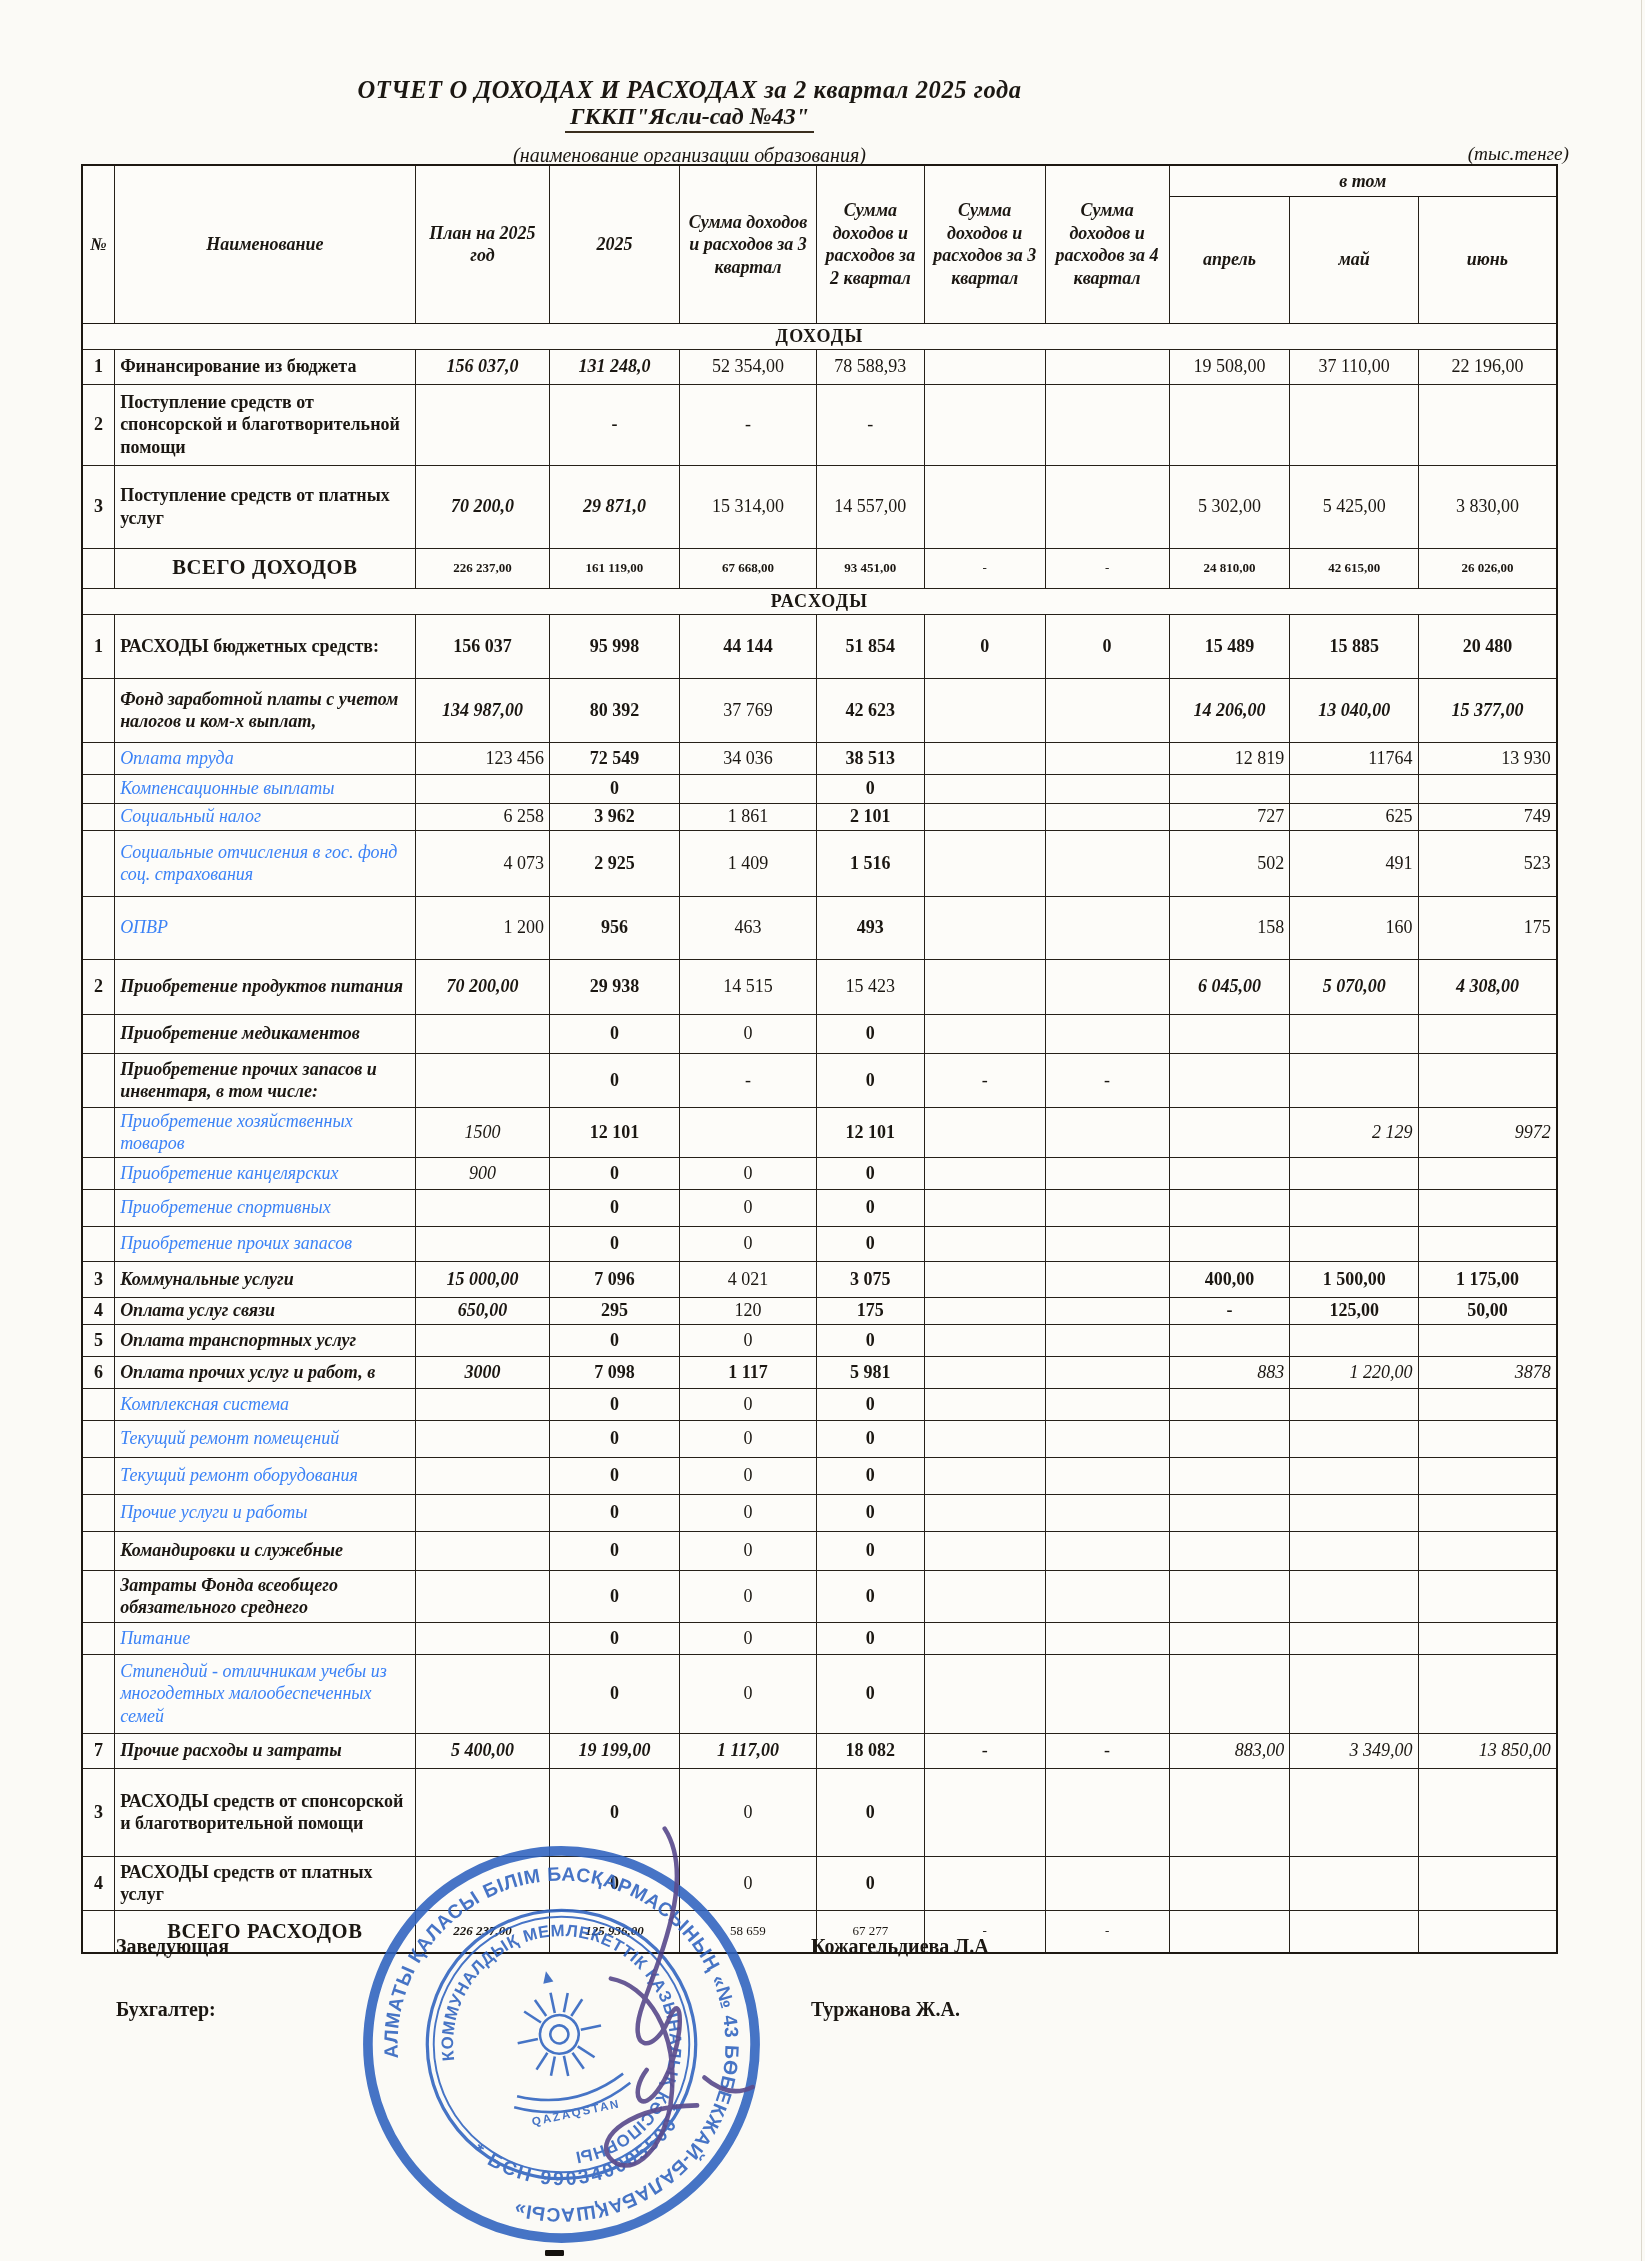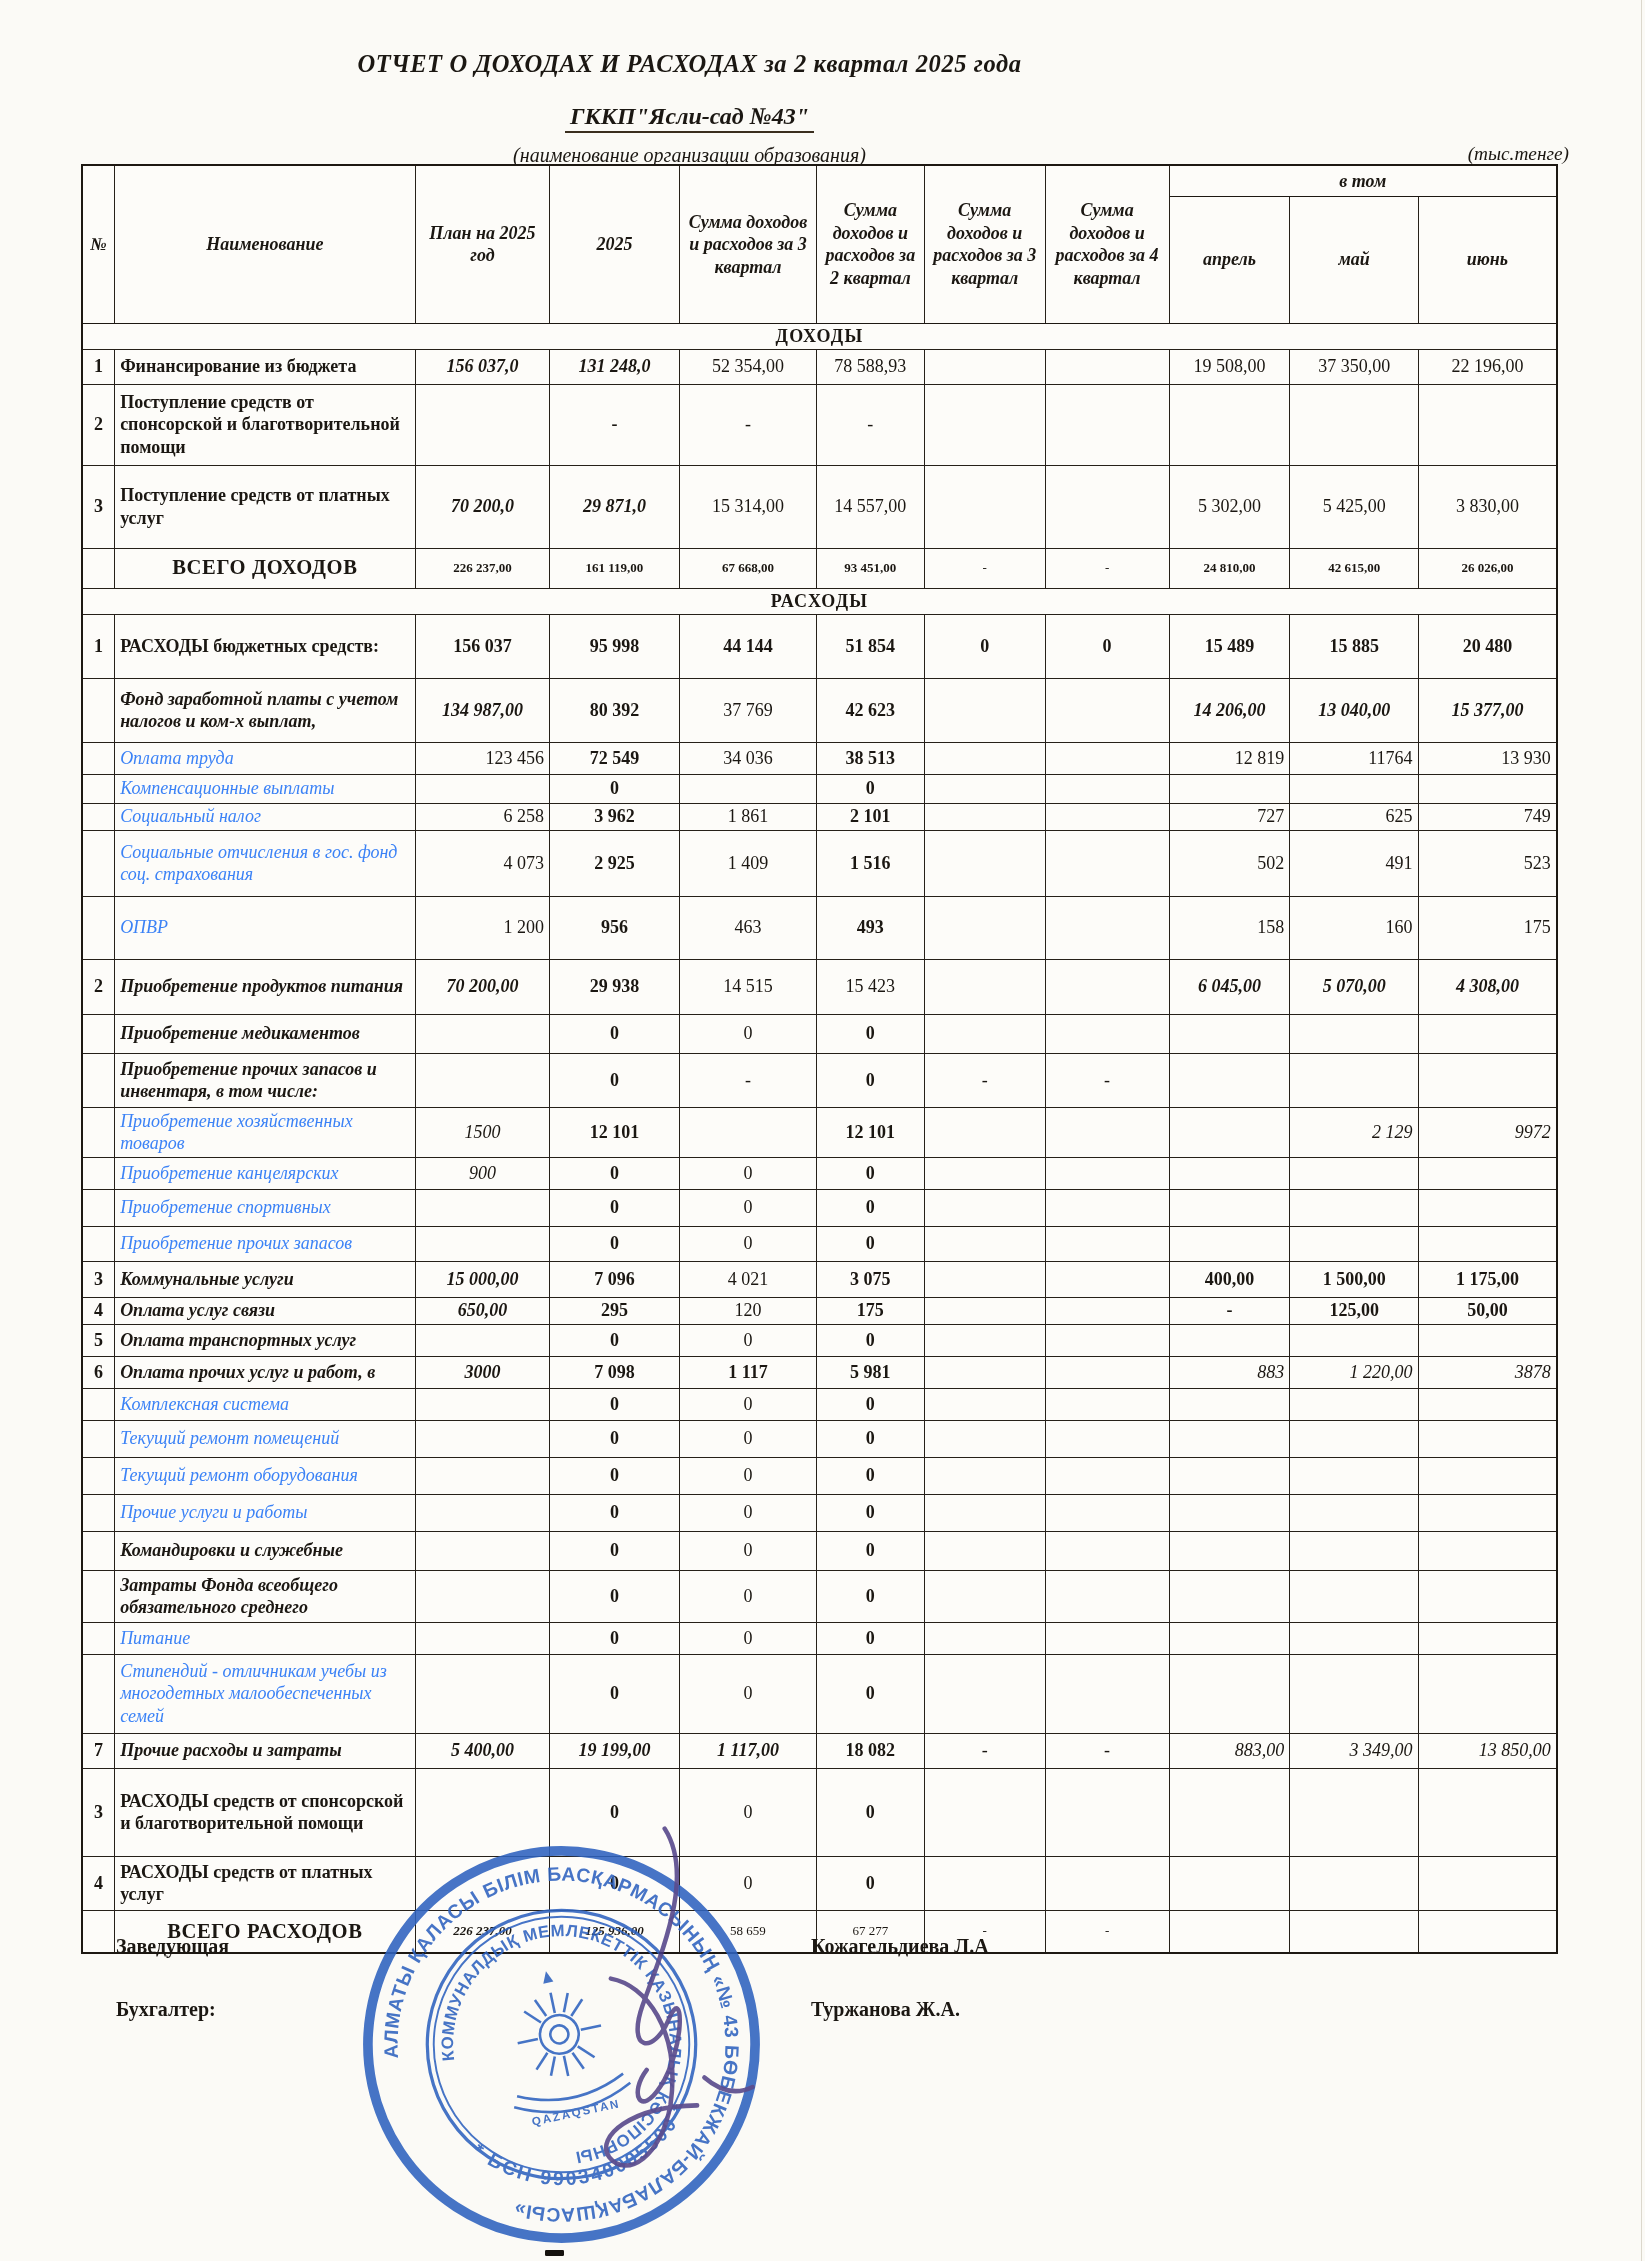--- a/index.html
+++ b/index.html
@@ -5,21 +5,21 @@
   html,body{margin:0;padding:0;}
   body{
     width:1645px;height:2261px;position:relative;
     background:#fbfaf6;
     font-family:"Liberation Serif","DejaVu Serif",serif;
     color:#1b1712;overflow:hidden;
   }
   .scan-edge{position:absolute;top:0;right:2.6px;width:1.9px;height:100%;background:#dcd8cd;}
   .page-mark{position:absolute;left:545px;top:2250px;width:19.3px;height:5.8px;background:#15120e;border-radius:1.3px;}
 
-  .title{position:absolute;top:50px;left:0;width:1379px;text-align:center;
+  .title{position:absolute;top:76px;left:0;width:1379px;text-align:center;
     font-size:24.5px;font-weight:700;font-style:italic;letter-spacing:0.6px;}
   .subtitle-wrap{position:absolute;top:103px;left:0;width:1379px;text-align:center;}
   .subtitle{display:inline-block;font-size:24px;font-weight:700;font-style:italic;
     border-bottom:2.6px solid #3a2e1e;padding:0 5.2px 1.3px 5.2px;}
   .caption{position:absolute;top:144px;left:0;width:1379px;text-align:center;
     font-size:20px;font-style:italic;}
   .unit-note{position:absolute;top:143px;right:76px;font-size:19.3px;font-style:italic;}
 
   table.report{position:absolute;left:81px;top:164px;width:1477px;
     border-collapse:collapse;table-layout:fixed;background:#fdfcf9;}
@@ -117,21 +117,21 @@
         <tr style="height: 35px;">
           <td class="c-num">1</td>
           <td class="c-name n-b">Финансирование из бюджета</td>
           <td class="s-bi">156 037,0</td>
           <td class="s-bi">131 248,0</td>
           <td class="s-n">52 354,00</td>
           <td class="s-n">78 588,93</td>
           <td class="s-e"></td>
           <td class="s-e"></td>
           <td class="s-n">19 508,00</td>
-          <td class="s-n">37 350,00</td>
+          <td class="s-n">37 110,00</td>
           <td class="s-n">22 196,00</td>
         </tr>
         <tr style="height: 81px;">
           <td class="c-num">2</td>
           <td class="c-name n-b">Поступление средств от спонсорской и благотворительной помощи</td>
           <td class="s-e"></td>
           <td class="s-b">-</td>
           <td class="s-n">-</td>
           <td class="s-n">-</td>
           <td class="s-e"></td>

